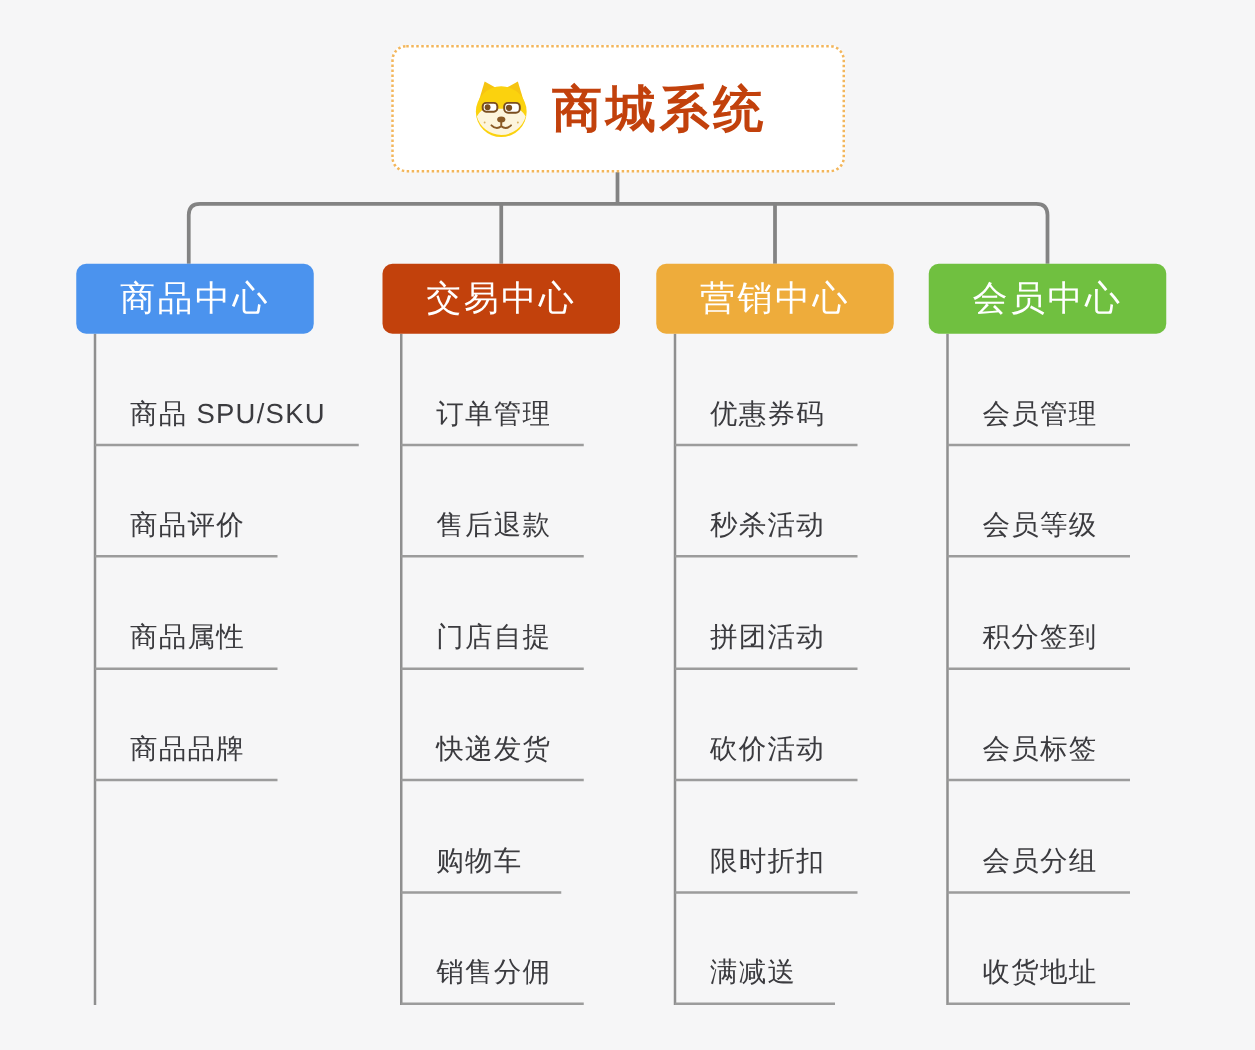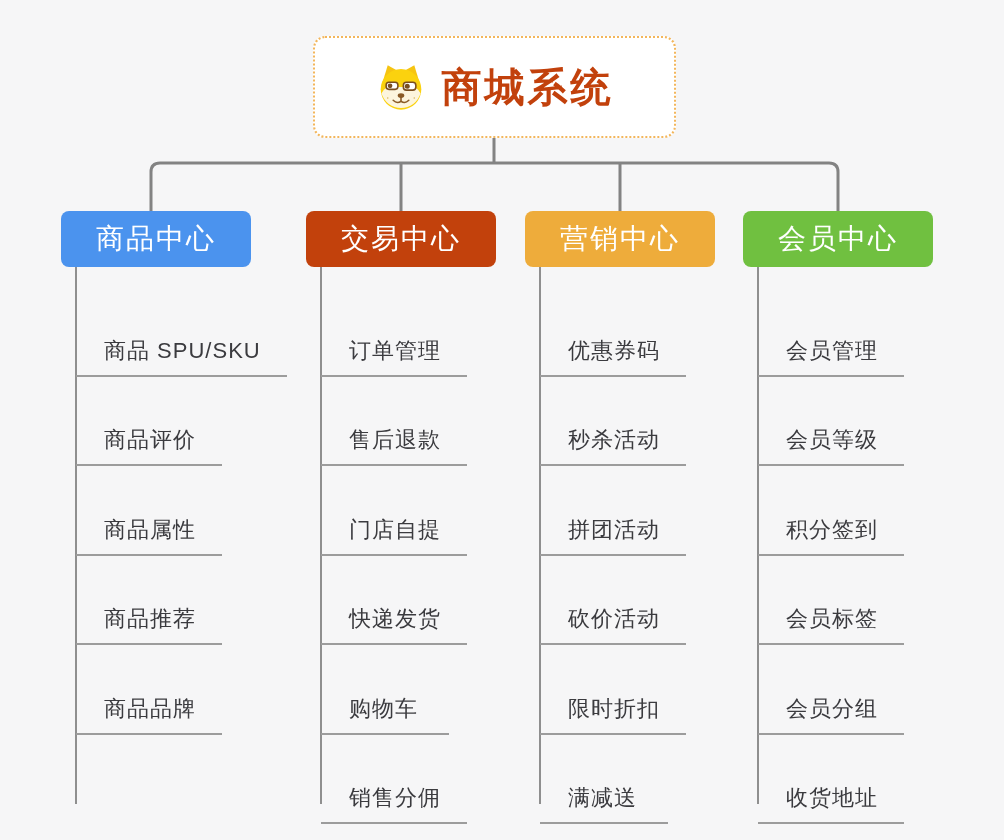--- a/index.html
+++ b/index.html
@@ -57,21 +57,21 @@
     z-index:2;
   }
   .trunk{
     position:absolute;
     left:14px;top:56px;
     width:2px;height:537px;
     background:#8f8f8f;
   }
   .leaves{
     position:absolute;
-    left:15px;top:56px;margin-top:20px;
+    left:15px;top:56px;
   }
   .leaf{
     height:89.5px;
     box-sizing:border-box;
     display:flex;
     align-items:flex-end;
     width:max-content;
     min-width:128px;
     border-bottom:2px solid #9c9c9c;
     padding:0 26px 9px 28px;
@@ -122,23 +122,20 @@
       <div class="leaf">
           <span class="leaf-label">商品 SPU/SKU</span>
         </div>
       <div class="leaf">
           <span class="leaf-label">商品评价</span>
         </div>
       <div class="leaf">
           <span class="leaf-label">商品属性</span>
         </div>
       <div class="leaf">
-          <span class="leaf-label">商品推荐</span>
-        </div>
-      <div class="leaf">
           <span class="leaf-label">商品品牌</span>
         </div>
     </div>
   </div>
 
   <div class="branch" style="left:306px">
     <div class="branch-node" style="background: #c2410c;">交易中心</div>
     <div class="trunk"></div>
     <div class="leaves">
       <div class="leaf">

